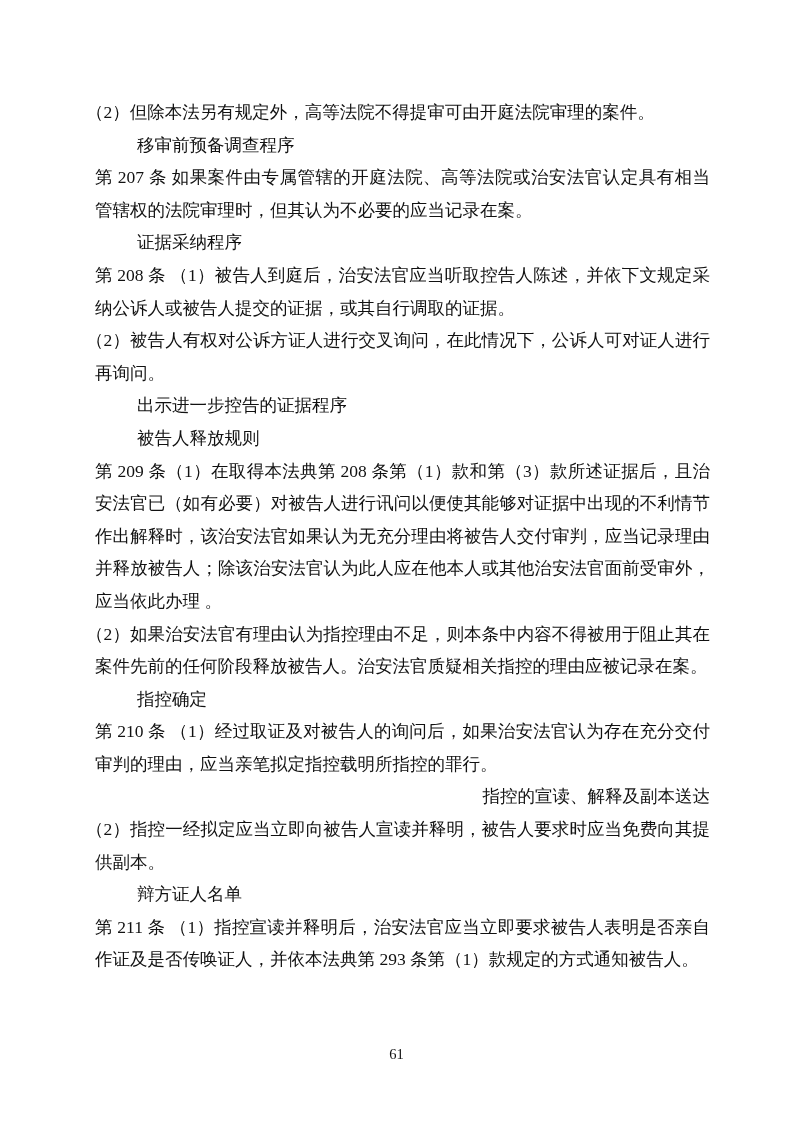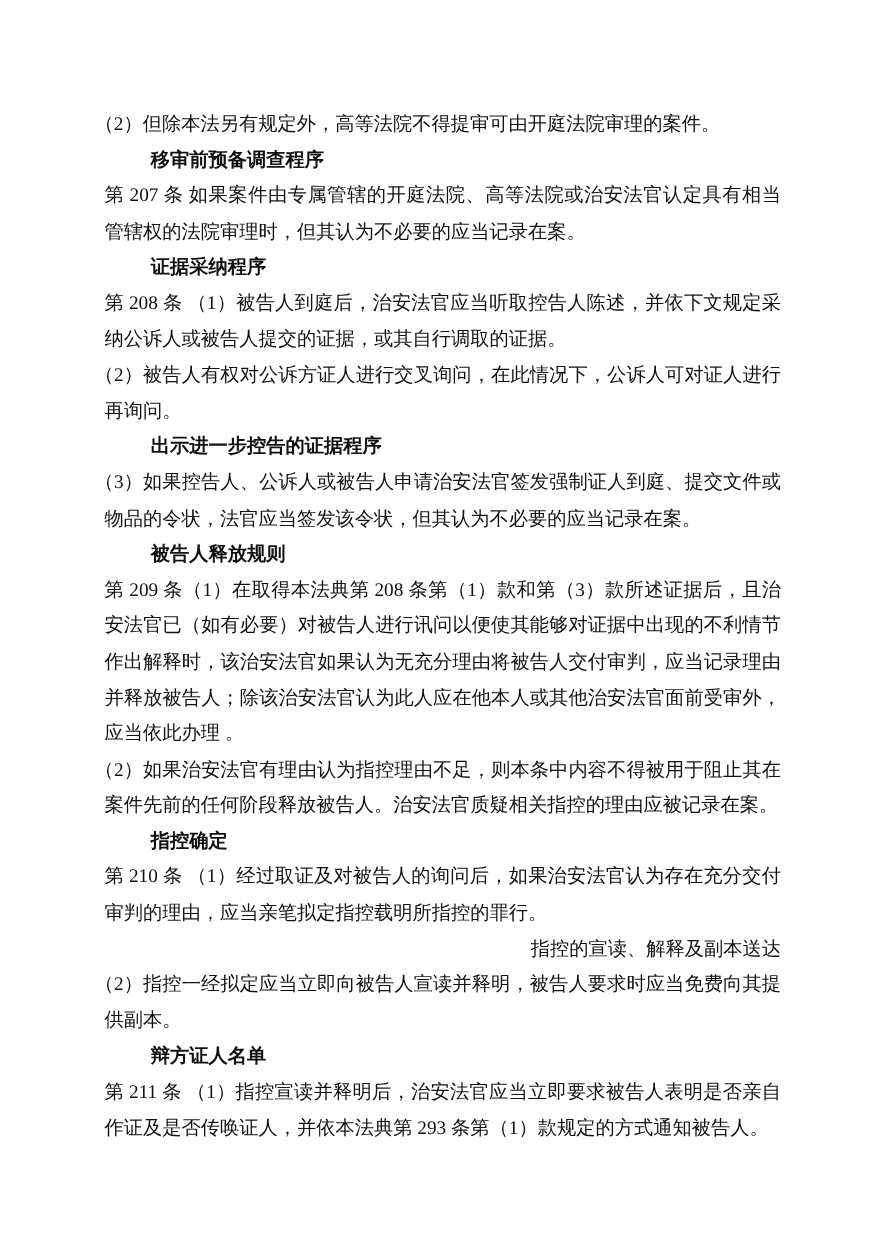--- a/index.html
+++ b/index.html
@@ -25,21 +25,21 @@
     line-height: 32.6px;
     letter-spacing: 0;
   }
   .content p {
     margin: 0;
     padding: 0;
     text-align: justify;
     text-justify: inter-ideograph;
   }
   .content p.heading {
-    font-weight: bold;
+    font-weight: normal;
     text-indent: 42px;
     text-align: left;
   }
   .content p.subheading {
     font-weight: normal;
     text-indent: 0;
     text-align: right;
   }
   .content p.para-paren {
     text-indent: -9px;
@@ -62,24 +62,24 @@
 
 <div class="page">
   <div class="content">
       <p class="para-paren">（2）但除本法另有规定外，高等法院不得提审可由开庭法院审理的案件。</p>
       <p class="heading">移审前预备调查程序</p>
       <p class="para"><span>第 207 条 </span><span class="b">如果</span><span>案件由专属管辖的开庭法院、高等法院或治安法官认定具有相当管辖权的法院审理时，但其认为不必要的应当记录在案。</span></p>
       <p class="heading">证据采纳程序</p>
       <p class="para">第 208 条 （1）被告人到庭后，治安法官应当听取控告人陈述，并依下文规定采纳公诉人或被告人提交的证据，或其自行调取的证据。</p>
       <p class="para-paren">（2）被告人有权对公诉方证人进行交叉询问，在此情况下，公诉人可对证人进行再询问。</p>
       <p class="heading">出示进一步控告的证据程序</p>
-      <p class="para-paren">（3）如果控告人、公诉人或被告人申请治安法官签发强制证人到庭、提交文件或物品的令状，法官应当签发该令状，但其认为不必要的应当记录在案。</p>
       <p class="heading">被告人释放规则</p>
       <p class="para">第 209 条（1）在取得本法典第 208 条第（1）款和第（3）款所述证据后，且治安法官已（如有必要）对被告人进行讯问以便使其能够对证据中出现的不利情节作出解释时，该治安法官如果认为无充分理由将被告人交付审判，应当记录理由并释放被告人；除该治安法官认为此人应在他本人或其他治安法官面前受审外，应当依此办理 。</p>
       <p class="para-paren">（2）如果治安法官有理由认为指控理由不足，则本条中内容不得被用于阻止其在案件先前的任何阶段释放被告人。治安法官质疑相关指控的理由应被记录在案。</p>
       <p class="heading">指控确定</p>
       <p class="para">第 210 条 （1）经过取证及对被告人的询问后，如果治安法官认为存在充分交付审判的理由，应当亲笔拟定指控载明所指控的罪行。</p>
       <p class="subheading">指控的宣读、解释及副本送达</p>
       <p class="para-paren">（2）指控一经拟定应当立即向被告人宣读并释明，被告人要求时应当免费向其提供副本。</p>
       <p class="heading">辩方证人名单</p>
       <p class="para">第 211 条 （1）指控宣读并释明后，治安法官应当立即要求被告人表明是否亲自作证及是否传唤证人，并依本法典第 293 条第（1）款规定的方式通知被告人。</p>
     </div>
+  <div class="footer">61</div>
 </div>
 
 </body></html>

